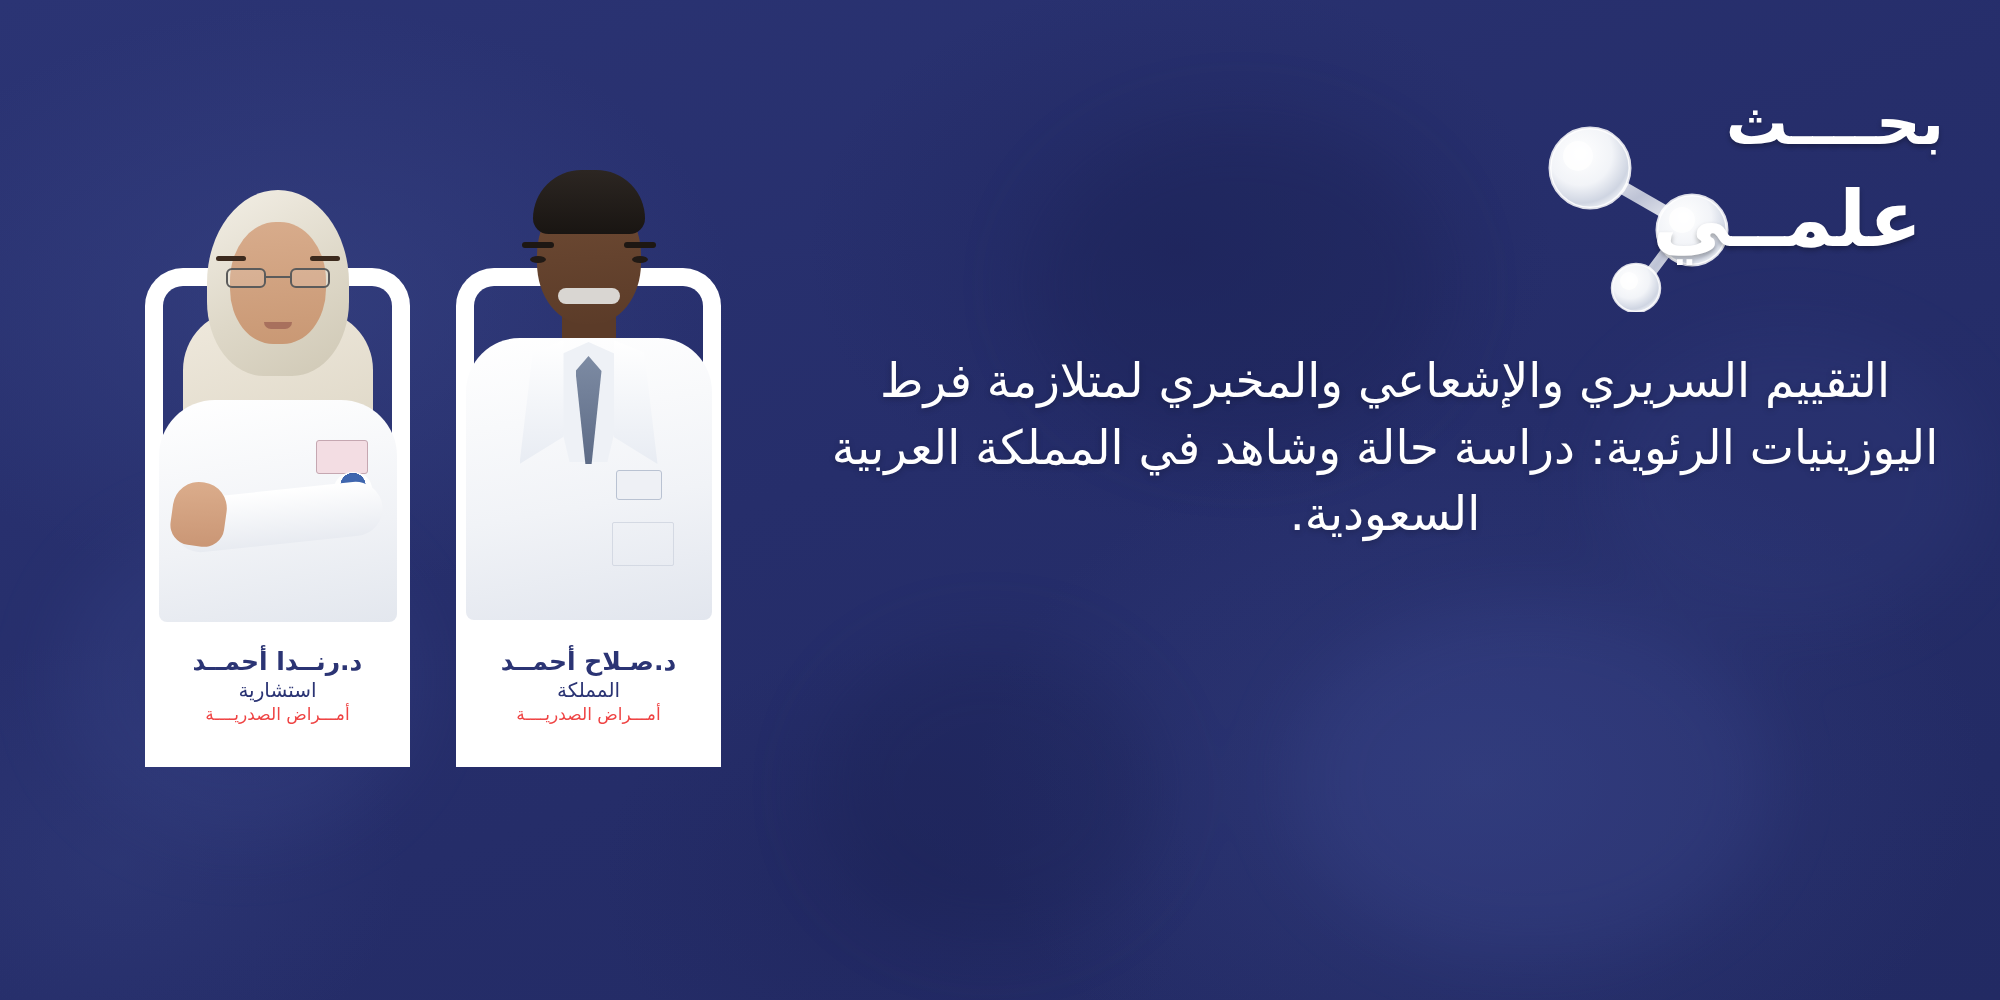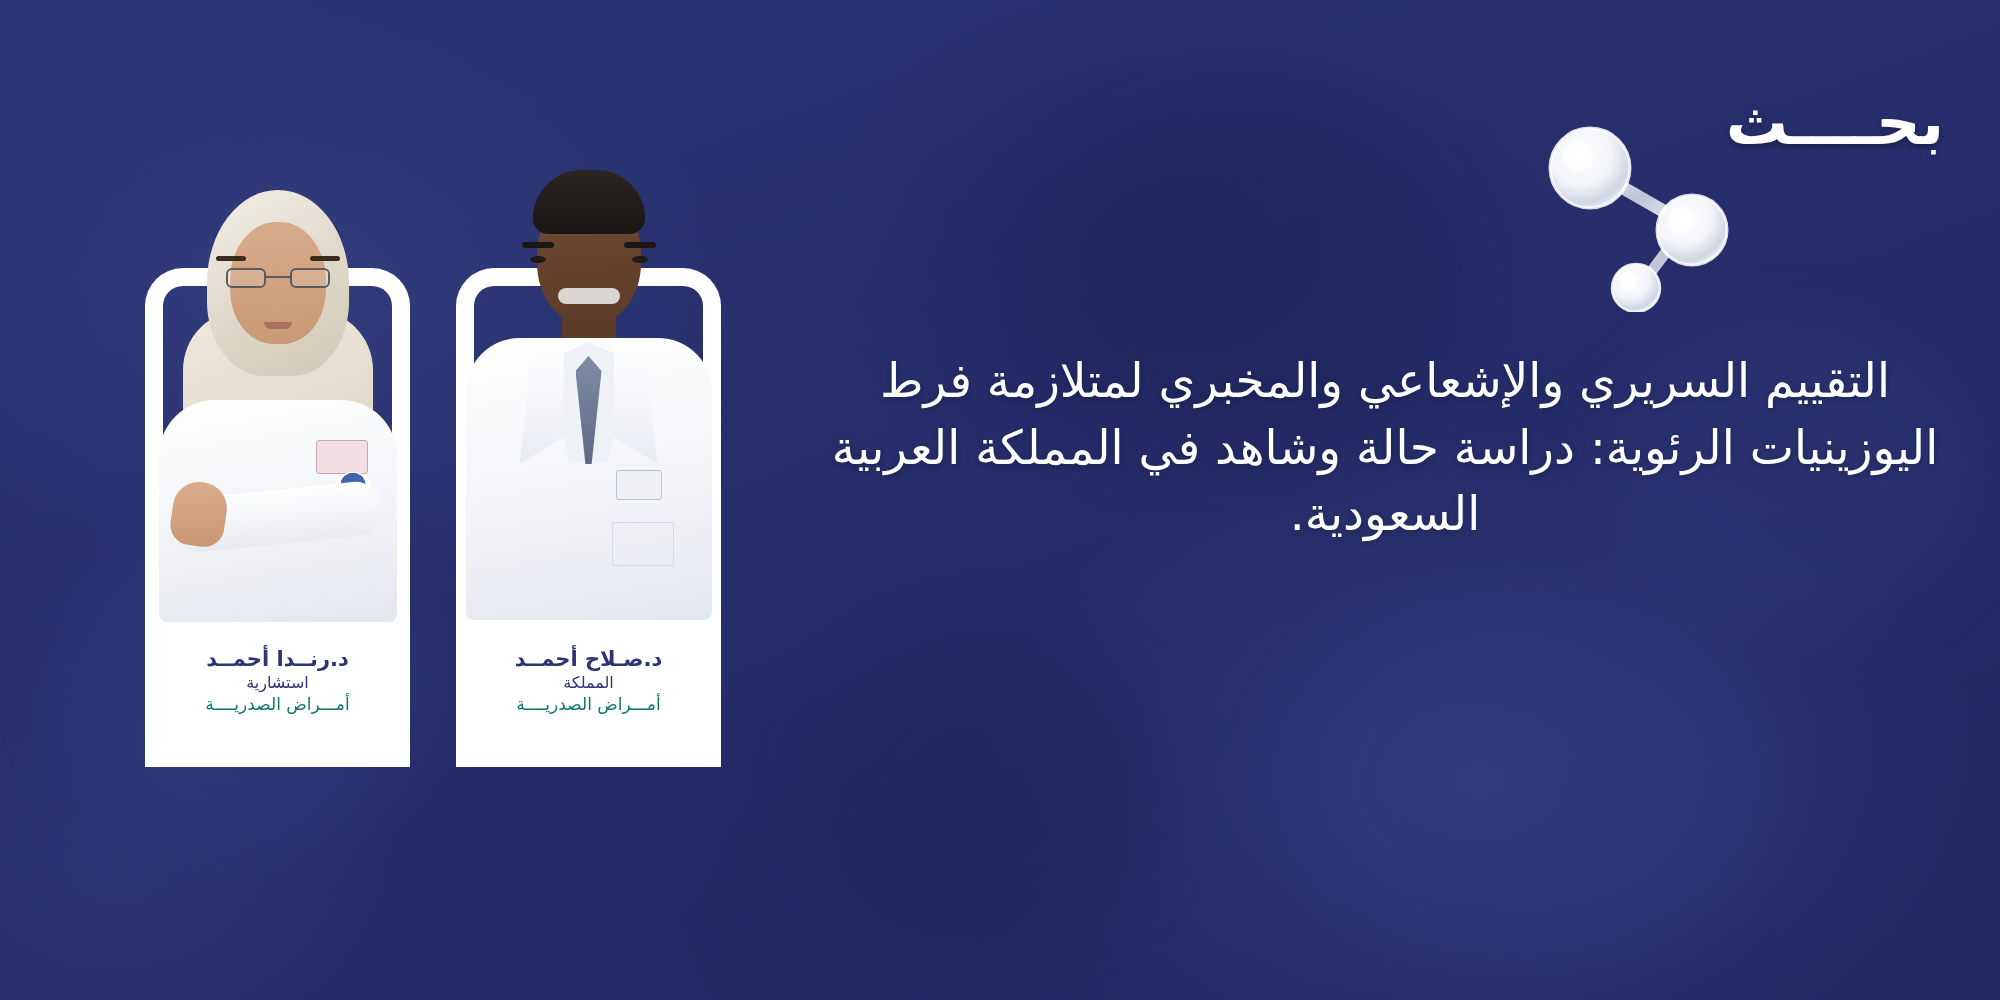--- a/index.html
+++ b/index.html
@@ -184,25 +184,25 @@
     border:1px solid #d4d9e3; border-radius:2px;
   }
 
   .card-text {
     position:absolute; left:0; bottom:0; width:265px; height:124px;
     display:flex; flex-direction:column; align-items:center; justify-content:flex-start;
     padding-top:4px;
     background:#ffffff;
   }
   .dr-name {
-    color:#2b3474; font-weight:bold; font-size:21px; line-height:1.22;
+    color:#2b3474; font-weight:bold; font-size:25px; line-height:1.22;
     letter-spacing:-0.5px; white-space:nowrap;
   }
-  .dr-role { color:#2b3474; font-size:16px; line-height:1.28; }
-  .dr-spec { color:#0f766e; font-size:17px; line-height:1.3; letter-spacing:.5px; }
+  .dr-role { color:#2b3474; font-size:20px; line-height:1.28; }
+  .dr-spec { color:#ef4444; font-size:17px; line-height:1.3; letter-spacing:.5px; }
 
   
   .logo { position:absolute; right:42px; top:78px; width:420px; height:240px; }
   .logo-word {
     position:absolute; color:#ffffff; font-weight:bold;
     text-shadow:0 3px 5px rgba(0,0,0,.28);
     letter-spacing:-1px;
   }
   .logo-word.top { right:14px; top:8px; font-size:62px; }
   .logo-word.bottom { right:36px; top:96px; font-size:78px; }
@@ -253,20 +253,21 @@
     <circle cx="32" cy="44" r="15" fill="#ffffff" opacity=".75"></circle>
     <circle cx="146" cy="118" r="35" fill="url(#gball)"></circle>
     <circle cx="146" cy="118" r="35" fill="none" stroke="#ffffff" stroke-opacity=".85" stroke-width="3"></circle>
     <circle cx="136" cy="108" r="13" fill="#ffffff" opacity=".75"></circle>
     <circle cx="90" cy="176" r="24" fill="url(#gball)"></circle>
     <circle cx="90" cy="176" r="24" fill="none" stroke="#ffffff" stroke-opacity=".85" stroke-width="2.5"></circle>
     <circle cx="83" cy="169" r="9" fill="#ffffff" opacity=".75"></circle>
   </svg>
 
   <div class="logo-word top">بحــــث</div>
+  <div class="logo-word bottom">علمــي</div>
 </div>
 
 <div class="headline">التقييم السريري والإشعاعي والمخبري لمتلازمة فرط اليوزينيات الرئوية: دراسة حالة وشاهد في المملكة العربية السعودية.</div>
 
 <div class="cards">
 
   <div class="card c1">
     <div class="card-panel"></div>
     <div class="card-frame"></div>
 

